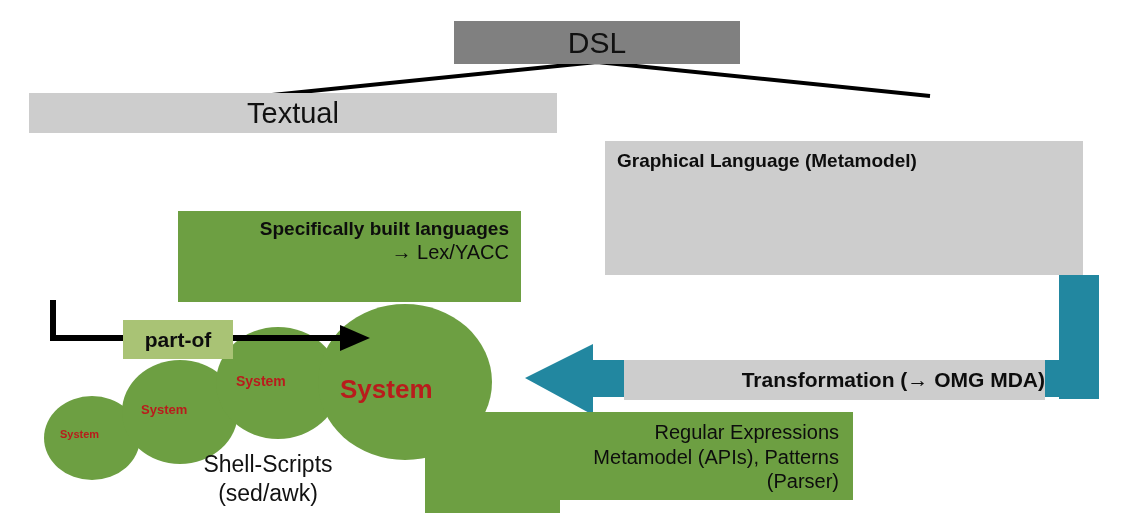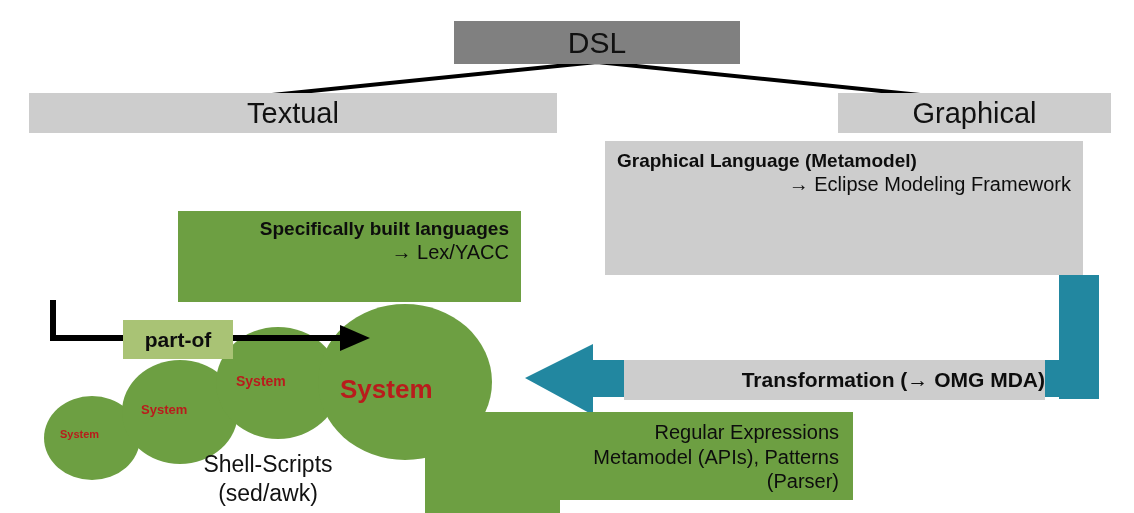--- a/index.html
+++ b/index.html
@@ -236,33 +236,29 @@
   </svg>
 
   <div class="box dark-gray" id="dsl-box">
     <span class="label">DSL</span>
   </div>
 
   <div class="box gray-bar" id="textual-bar">
     <span class="branch-label">Textual</span>
   </div>
 
-  <div class="box gray-bar" id="graphical-bar">
-    <span class="branch-label">Graphical</span>
-  </div>
 
 
   <div class="box green" id="specific-box">
     <div class="body-bold">Specifically built languages</div>
     <div class="body-plain">→ Lex/YACC</div>
   </div>
 
   <div class="box gray-bar" id="graphical-panel">
     <div class="body-bold">Graphical Language (Metamodel)</div>
-    <div class="body-plain">→ Eclipse Modeling Framework</div>
   </div>
 
   <div class="box teal" id="teal-vbar"></div>
 
   <svg class="box" id="teal-arrow" viewBox="0 0 540 74">
     <polygon points="0,37 68,3 68,19 540,19 540,56 68,56 68,74" fill="#2287a0"></polygon>
   </svg>
 
   <div class="box gray-bar" id="transformation-box">
     <span class="label">Transformation (→ OMG MDA)</span>

